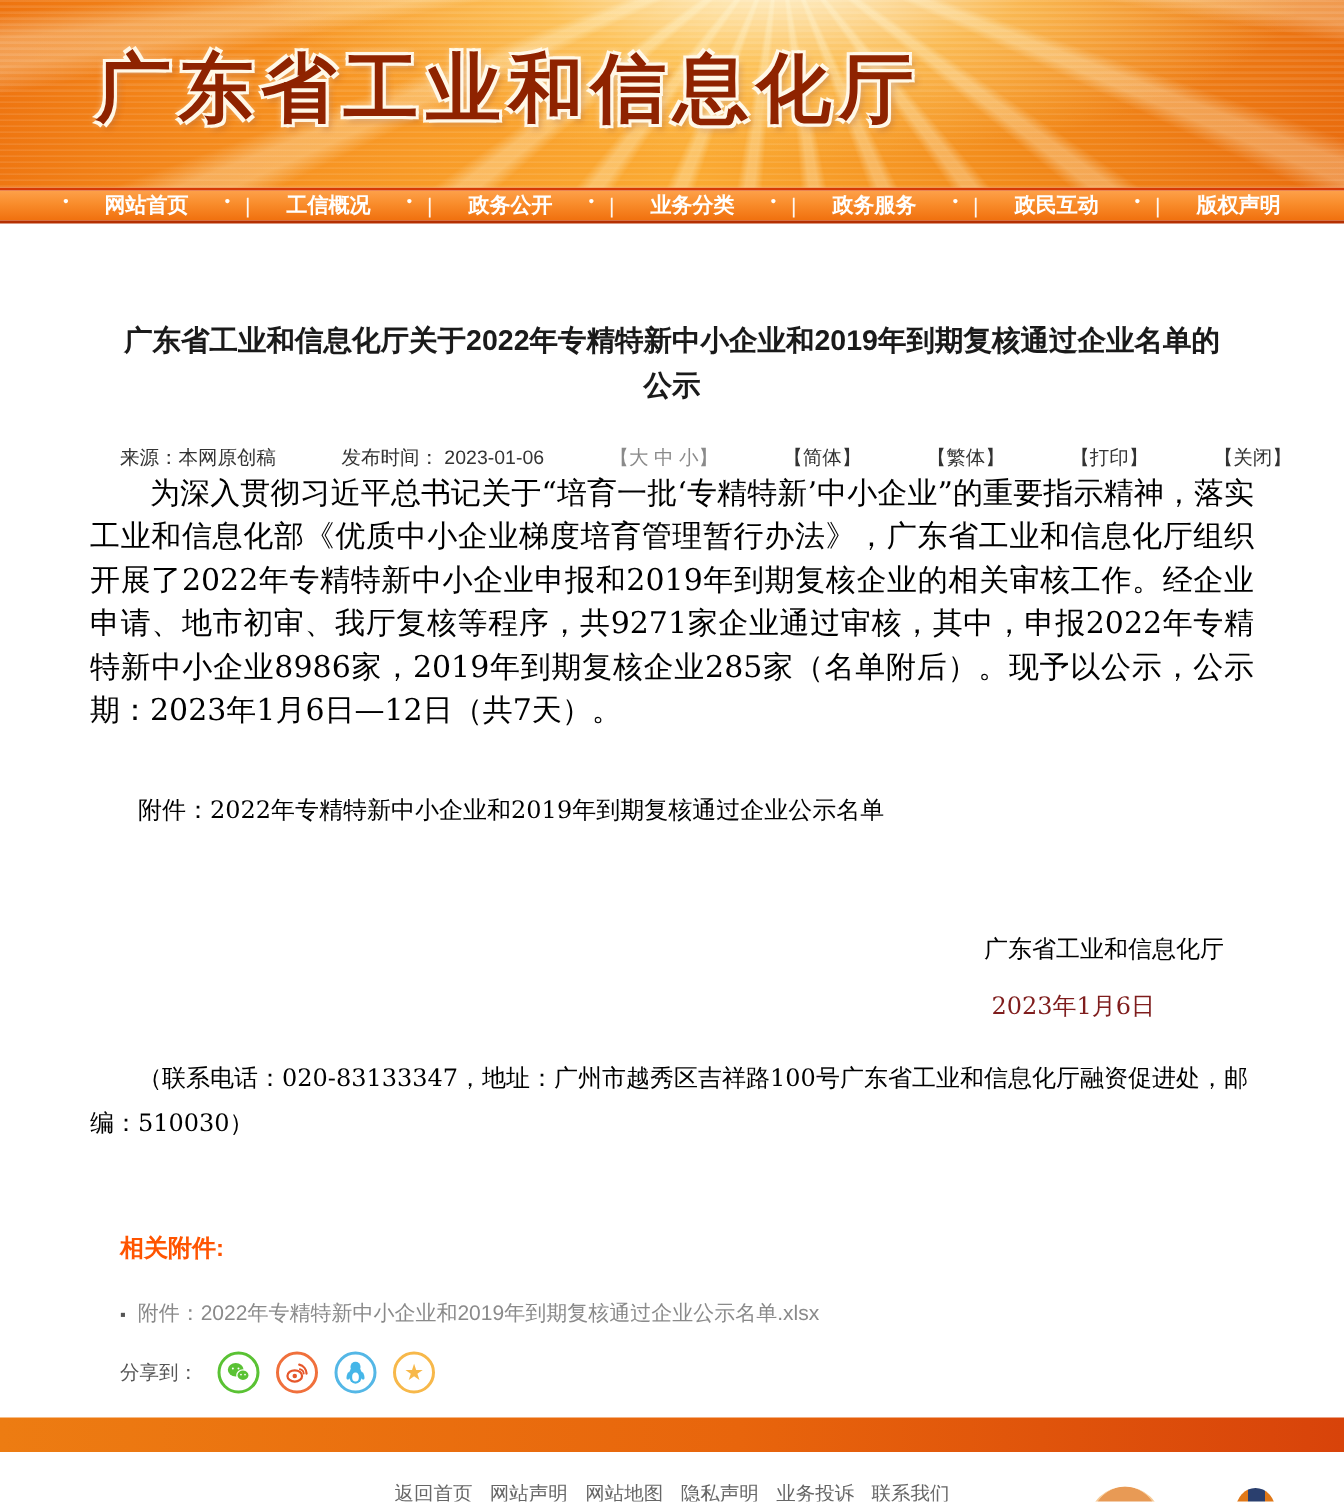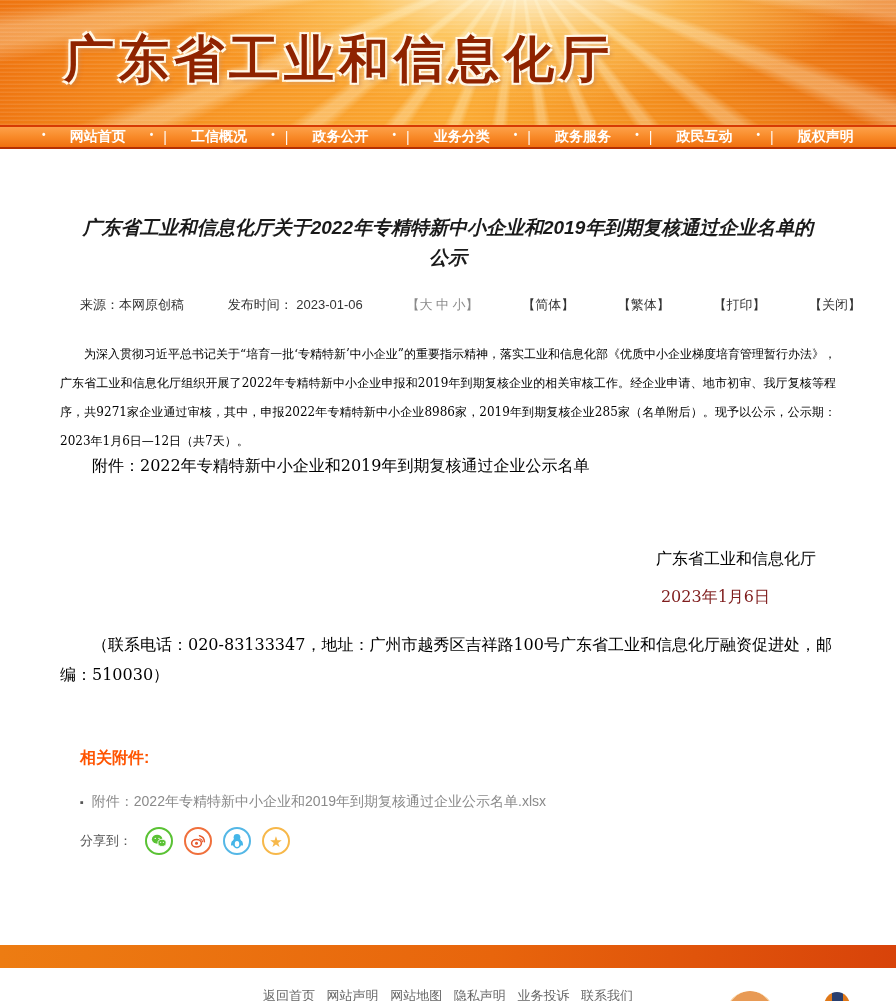--- a/index.html
+++ b/index.html
@@ -57,44 +57,43 @@
   .nav-lead { font-size:10px; position:relative; top:-3px; }
 
   
   .content { padding:0 60px; }
   .article-title {
     margin:64px auto 0 auto;
     max-width:740px;
     text-align:center;
     font-size:19px; font-weight:bold; color:#1a1a1a;
     line-height:30px;
-    font-style:italic;
   }
   .meta {
     margin-top:23px;
     text-align:center;
     font-size:13px; color:#333;
     white-space:nowrap;
   }
   .meta span { margin:0 20px; }
   .meta .size-tool { color:#8a8a8a;text-align:right; }
   .meta .tool { cursor:pointer; }
 
   .body-text {
-    margin-top:26px;
-    font-size:12px;
+    font-size:20px;
     font-family:"DejaVu Serif","Liberation Serif",serif;
     color:#000;
     line-height:29px;
     text-align:justify;
   }
   .body-text p { text-indent:2em; }
   .body-text p + p { margin-top:7px; }
 
   .attach-line {
+    margin-top:42px;
     font-size:16px; font-family:"DejaVu Serif","Liberation Serif",serif;
     color:#000; text-indent:2em;
   }
   .signature { margin-top:72px; text-align:right; padding-right:20px;
     font-size:16px; font-family:"DejaVu Serif","Liberation Serif",serif; color:#000; }
   .sign-date { margin-top:17px; text-align:right; padding-right:66px;
     font-size:16px; font-family:"DejaVu Serif","Liberation Serif",serif; color:#7f1d1d; }
   .contact {
     margin-top:22px; font-size:16px; line-height:30px;
     font-family:"DejaVu Serif","Liberation Serif",serif; color:#000; text-indent:2em;

